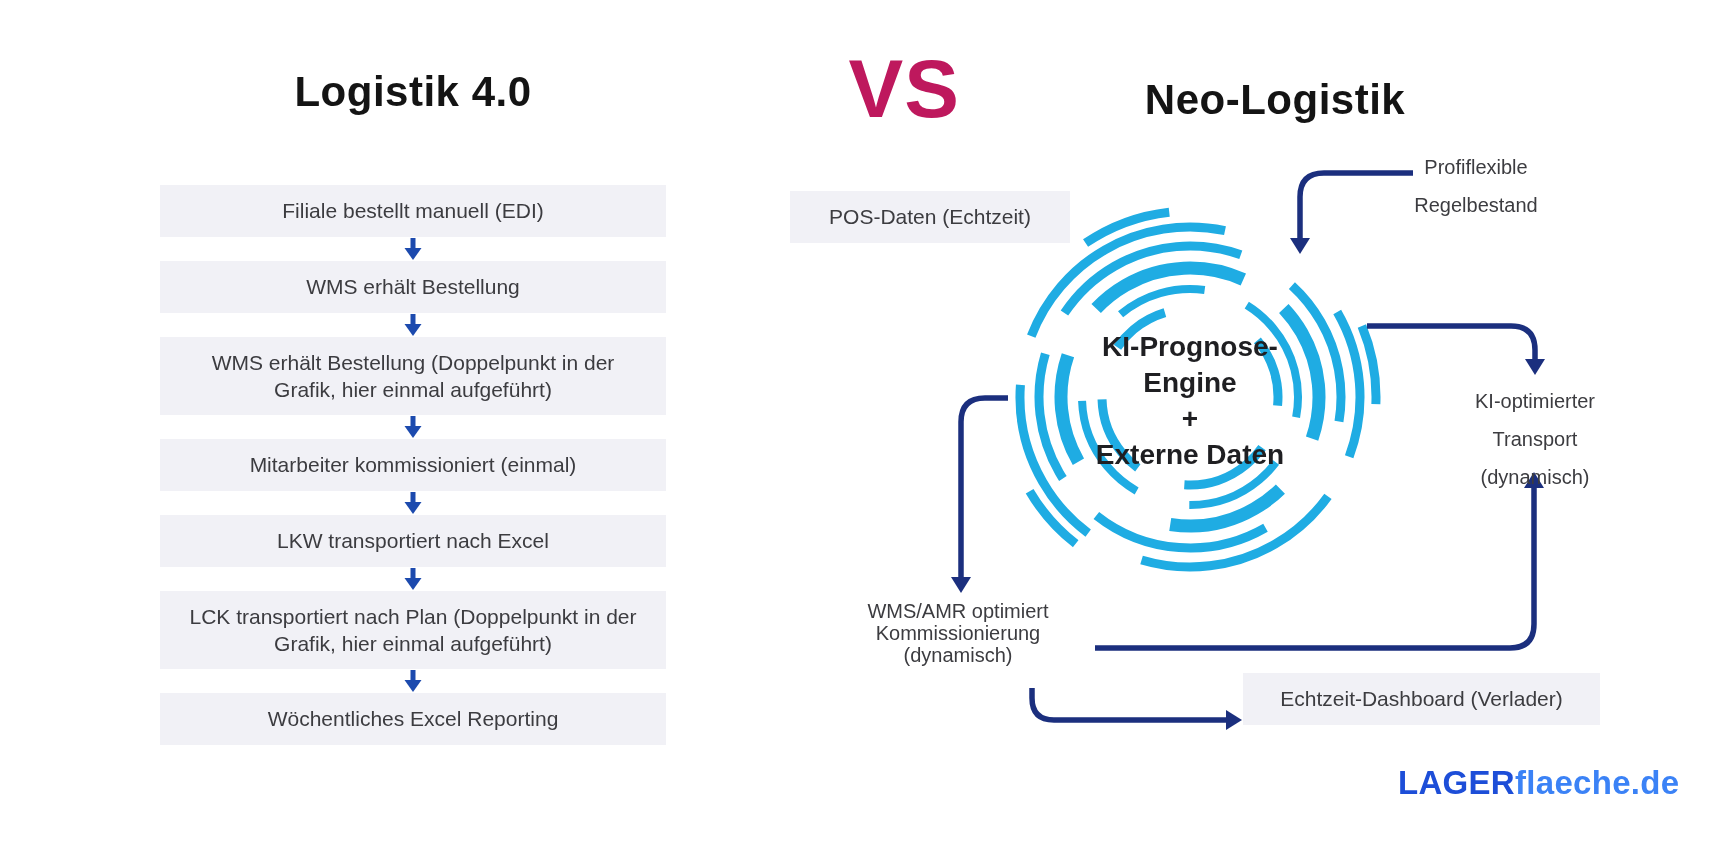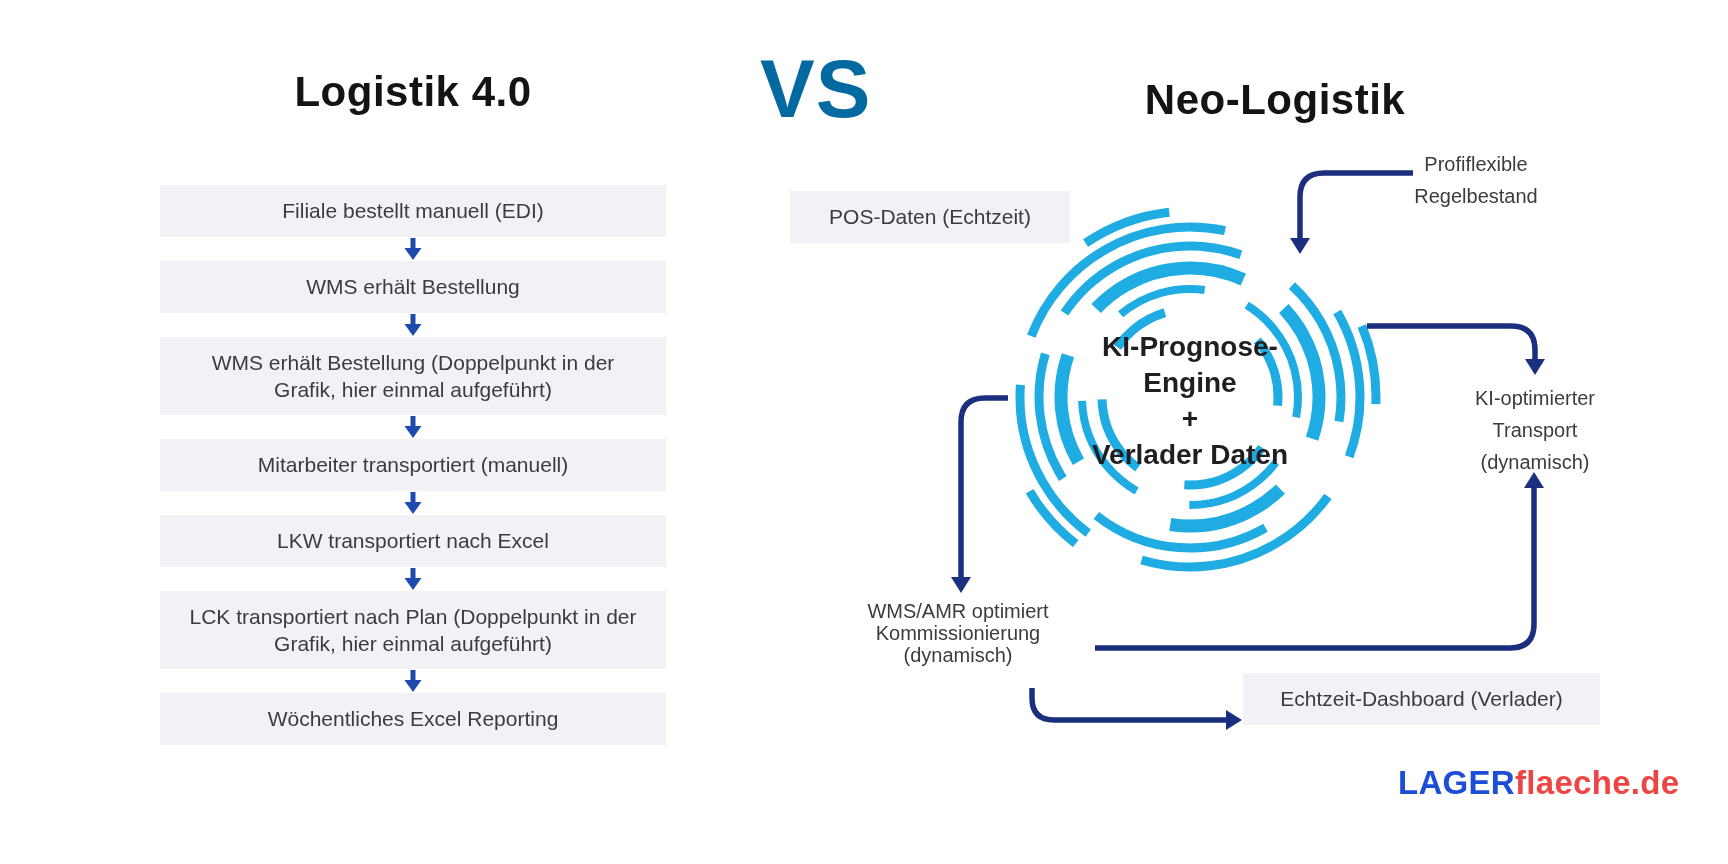--- a/index.html
+++ b/index.html
@@ -4,50 +4,50 @@
 <style>
   html,body{margin:0;padding:0;background:#ffffff;}
   .canvas{
     position:relative;width:1728px;height:864px;background:#ffffff;overflow:hidden;
     font-family:"Liberation Sans", sans-serif;color:#3c3c40;border-radius:19px;
   }
   
   .title{position:absolute;font-weight:800;color:#141414;text-align:center;letter-spacing:.5px;}
   .title.left{left:160px;top:68px;width:506px;font-size:42px;}
   .title.right{left:1075px;top:76px;width:400px;font-size:42px;}
-  .vs{position:absolute;left:760px;top:42px;width:200px;text-align:left;
-      font-size:82px;font-weight:900;color:#0369a1;letter-spacing:1px;}
+  .vs{position:absolute;left:760px;top:42px;width:200px;text-align:right;
+      font-size:82px;font-weight:900;color:#be185d;letter-spacing:1px;}
   
   .flow{position:absolute;left:160px;top:185px;width:506px;}
   .step{
     background:#f1f1f6;min-height:52px;display:flex;align-items:center;justify-content:center;
     text-align:center;font-size:21px;line-height:1.3;color:#3c3c40;padding:4px 18px;box-sizing:border-box;
   }
   .step.tall{min-height:78px;}
   .arrow-row{height:24px;display:flex;align-items:center;justify-content:center;}
   
   .chip{
     position:absolute;background:#f1f1f6;display:flex;align-items:center;justify-content:center;
     font-size:21px;color:#3c3c40;text-align:center;box-sizing:border-box;
   }
   .chip.pos{left:790px;top:191px;width:280px;height:52px;}
   .chip.dash{left:1243px;top:673px;width:357px;height:52px;}
-  .label{position:absolute;text-align:center;font-size:20px;line-height:32px;color:#3c3c40;}
+  .label{position:absolute;text-align:center;font-size:20px;line-height:38px;color:#3c3c40;}
   .label.profiflexible{left:1396px;top:148px;width:160px;}
   .label.ki{left:1455px;top:382px;width:160px;}
   .label.wms{left:853px;top:600px;width:210px;line-height:22px;}
   .core{
     position:absolute;left:1040px;top:329px;width:300px;text-align:center;
     font-size:28px;line-height:36px;font-weight:800;color:#1f1f22;
   }
   .overlay{position:absolute;left:0;top:0;pointer-events:none;}
   
   .logo{position:absolute;left:1398px;top:764px;font-size:33px;font-weight:800;letter-spacing:.3px;}
   .logo .l1{color:#1d4ed8;}
-  .logo .l2{color:#ef4444;}
+  .logo .l2{color:#3b82f6;}
 </style>
 </head>
 <body>
 
 <div class="canvas">
 
   <div class="title left">Logistik 4.0</div>
   <div class="vs">VS</div>
   <div class="title right">Neo-Logistik</div>
 
@@ -73,21 +73,21 @@
     <div class="step tall">
       <span>WMS erhält Bestellung (Doppelpunkt in der Grafik, hier einmal aufgeführt)</span>
     </div>
     <div class="arrow-row">
       <svg width="26" height="24" viewBox="0 0 26 24">
           <path d="M13 1 L13 12" stroke="#1c4aae" stroke-width="5" fill="none"></path>
           <path d="M4.5 11 L21.5 11 L13 23 Z" fill="#1c4aae"></path>
         </svg>
     </div>
     <div class="step">
-      <span>Mitarbeiter transportiert (manuell)</span>
+      <span>Mitarbeiter kommissioniert (einmal)</span>
     </div>
     <div class="arrow-row">
       <svg width="26" height="24" viewBox="0 0 26 24">
           <path d="M13 1 L13 12" stroke="#1c4aae" stroke-width="5" fill="none"></path>
           <path d="M4.5 11 L21.5 11 L13 23 Z" fill="#1c4aae"></path>
         </svg>
     </div>
     <div class="step">
       <span>LKW transportiert nach Excel</span>
     </div>
@@ -139,21 +139,21 @@
   <div class="chip pos">
     <span>POS-Daten (Echtzeit)</span>
   </div>
 
   <div class="label profiflexible">Profiflexible Regelbestand</div>
 
   <div class="core">
     <div>KI-Prognose-</div>
     <div>Engine</div>
     <div>+</div>
-    <div>Verlader Daten</div>
+    <div>Externe Daten</div>
   </div>
 
   <div class="label ki">KI-optimierter Transport (dynamisch)</div>
 
   <div class="label wms">WMS/AMR optimiert Kommissionierung (dynamisch)</div>
 
   <div class="chip dash">
     <span>Echtzeit-Dashboard (Verlader)</span>
   </div>
 

